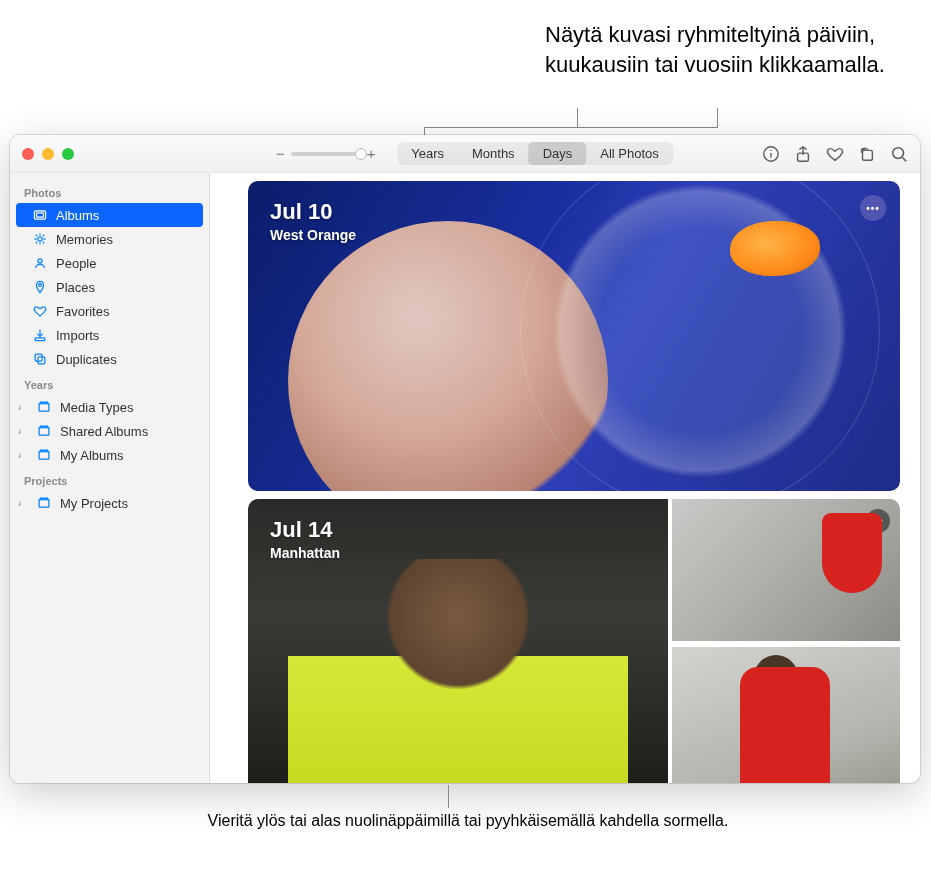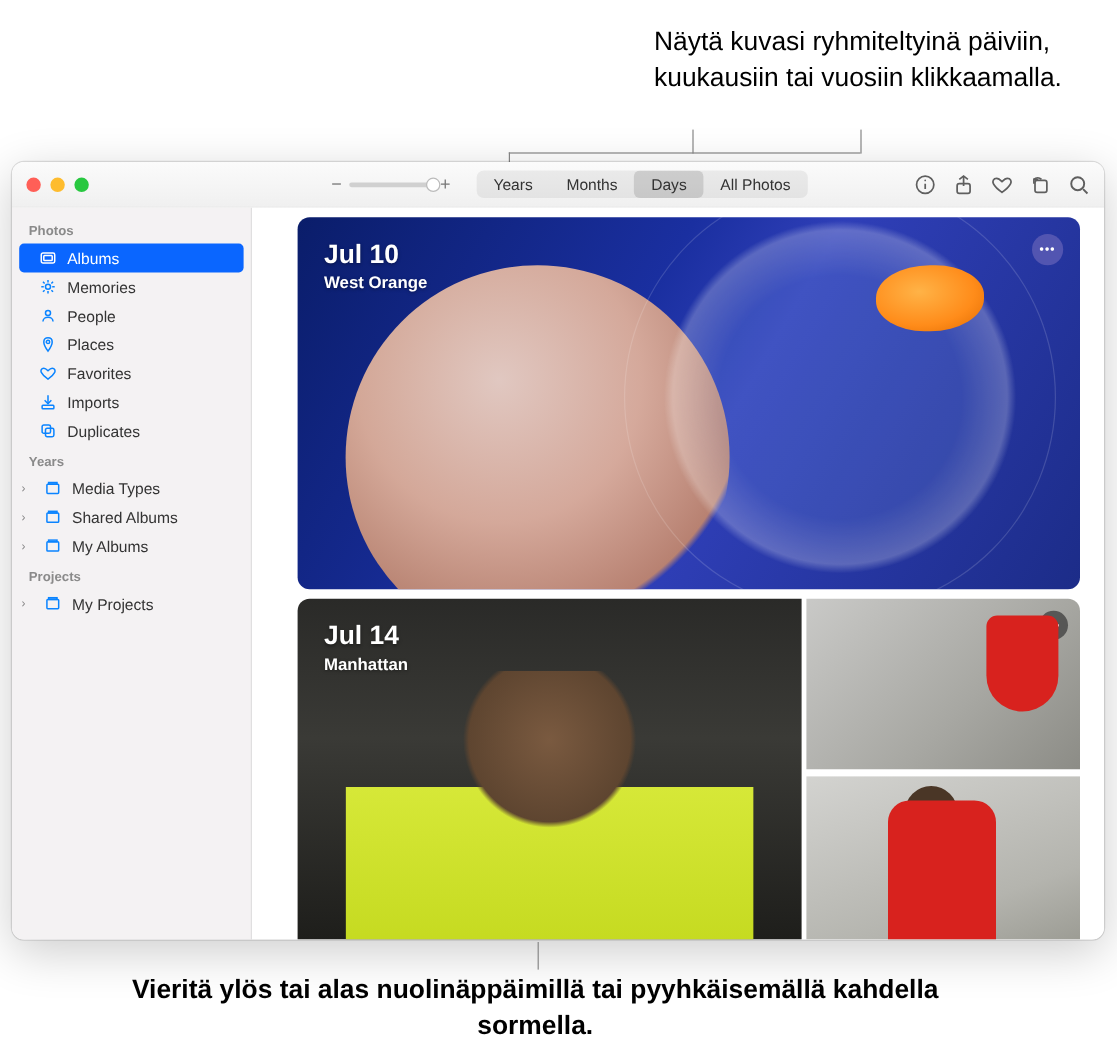--- a/index.html
+++ b/index.html
@@ -15,27 +15,26 @@
   top: 20px;
   left: 545px;
   width: 380px;
   font-size: 22px;
   line-height: 1.35;
   color: #000;
 }
 .callout-bottom {
   position: absolute;
   top: 810px;
-  left: 106px;
+  left: 128px;
   width: 680px;
-  font-size: 22px;
+  font-size: 16px;
   line-height: 1.35;
   color: #000;
   text-align: center;
-  font-weight: bold;
 }
 .callout-line-v1 { position:absolute; left:577px; top:108px; width:1px; height:20px; background:#888; }
 .callout-line-v2 { position:absolute; left:717px; top:108px; width:1px; height:20px; background:#888; }
 .callout-line-h  { position:absolute; left:424px; top:127px; width:293px; height:1px; background:#888; }
 .callout-line-v3 { position:absolute; left:424px; top:127px; width:1px; height:12px; background:#888; }
 .callout-line-bottom-v { position:absolute; left:448px; top:785px; width:1px; height:23px; background:#888; }
 
 .window {
   position: absolute;
   left: 10px;

